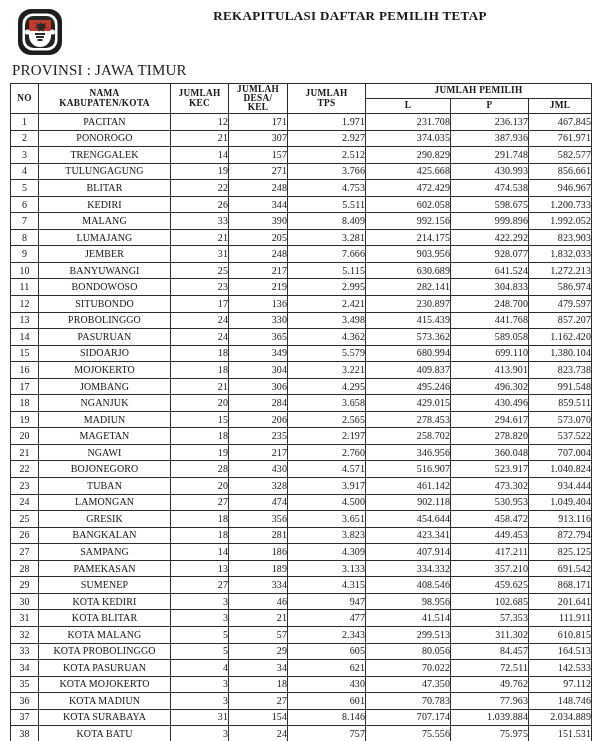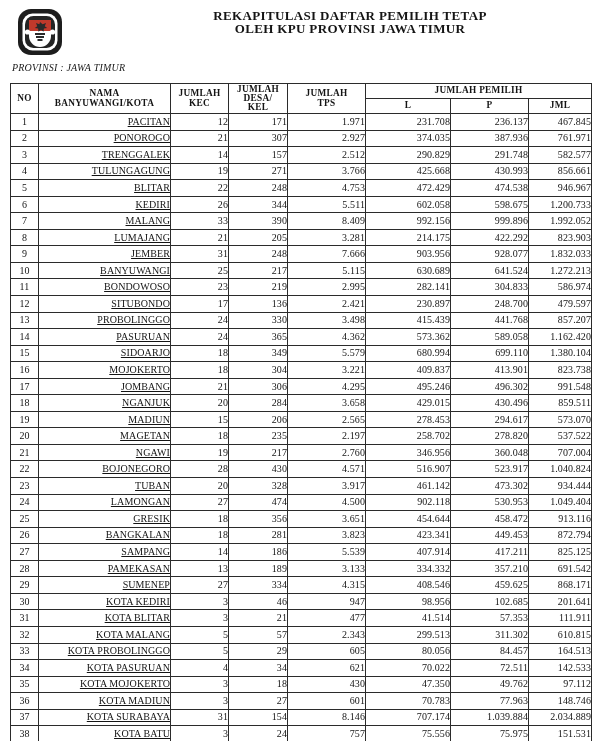--- a/index.html
+++ b/index.html
@@ -45,24 +45,23 @@
     letter-spacing: 0.35px;
     line-height: 13.2px;
     color: #151515;
     white-space: nowrap;
   }
 
   .province-line {
     position: absolute;
     left: 12px;
     top: 62px;
-    font-size: 10px;
+    font-size: 15px;
     letter-spacing: 0.2px;
     color: #1a1a1a;
-    font-style: italic;
   }
 
   
   .table-wrap {
     position: absolute;
     left: 10px;
     top: 83px;
     width: 581px;
   }
   table.rekap {
@@ -92,26 +91,25 @@
   table.rekap tbody td {
     height: 15.55px;
     font-size: 10px;
     letter-spacing: 0.1px;
   }
   td.c-no {
     text-align: center;
     width: 28px;
   }
   td.c-name {
-    text-align: right;
+    text-align: center;
     padding-left: 4px;
     width: 132px;
     white-space: nowrap;
     overflow: hidden;
-    text-decoration: underline;
   }
   td.c-num {
     text-align: right;
     padding-right: 5px;
   }
 
   col.w-no    { width: 28px;  }
   col.w-name  { width: 132px; }
   col.w-kec   { width: 58px;  }
   col.w-desa  { width: 59px;  }
@@ -138,21 +136,20 @@
       <path d="M26 16 l2.6 2.2 l3.4 -1.1 l-1.2 3.1 l2.4 1.9 l-3.3 .5 l-.4 3.2 l-2.5 -2.1 l-.0 0 l-2.5 2.1 l-.4 -3.2 l-3.3 -.5 l2.4 -1.9 l-1.2 -3.1 l3.4 1.1 z" fill="#2a2a2a"></path>
       <path d="M21 27 h10 v2 h-10 z M22 30 h8 v2 h-8 z M23.5 33 h5 v2 h-5 z" fill="#2a2a2a"></path>
 
       <circle cx="13.5" cy="26" r="2.6" fill="#ffffff"></circle>
       <circle cx="38.5" cy="26" r="2.6" fill="#ffffff"></circle>
     </svg>
   </div>
 
   <div class="title-block">
     <div class="title-line">REKAPITULASI DAFTAR PEMILIH TETAP</div>
-    <div class="title-line">OLEH KPU PROVINSI JAWA TIMUR</div>
   </div>
 
   <div class="province-line">PROVINSI : JAWA TIMUR</div>
 </div>
 
 <div class="table-wrap">
   <table class="rekap">
     <colgroup>
       <col class="w-no">
         <col class="w-name">
@@ -161,21 +158,21 @@
       <col class="w-tps">
         <col class="w-l">
         <col class="w-p">
         <col class="w-jml">
     </colgroup>
     <thead>
       <tr>
         <th rowspan="2" class="hdr-tall">NO</th>
         <th rowspan="2" class="hdr-tall">
           <div>NAMA</div>
-          <div>BANYUWANGI/KOTA</div>
+          <div>KABUPATEN/KOTA</div>
         </th>
         <th rowspan="2" class="hdr-tall">
           <div>JUMLAH</div>
           <div>KEC</div>
         </th>
         <th rowspan="2" class="hdr-tall">
           <div>JUMLAH</div>
           <div>DESA/</div>
           <div>KEL</div>
         </th>
@@ -450,21 +447,21 @@
           <td class="c-num">3.823</td>
           <td class="c-num">423.341</td>
           <td class="c-num">449.453</td>
           <td class="c-num">872.794</td>
         </tr>
         <tr>
           <td class="c-no">27</td>
           <td class="c-name">SAMPANG</td>
           <td class="c-num">14</td>
           <td class="c-num">186</td>
-          <td class="c-num">5.539</td>
+          <td class="c-num">4.309</td>
           <td class="c-num">407.914</td>
           <td class="c-num">417.211</td>
           <td class="c-num">825.125</td>
         </tr>
         <tr>
           <td class="c-no">28</td>
           <td class="c-name">PAMEKASAN</td>
           <td class="c-num">13</td>
           <td class="c-num">189</td>
           <td class="c-num">3.133</td>

